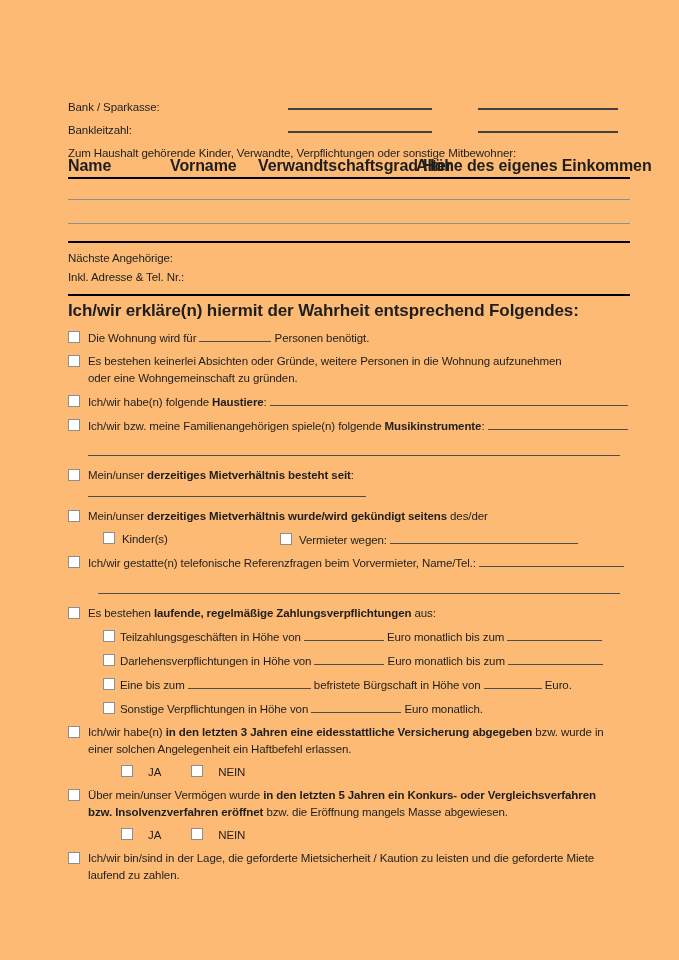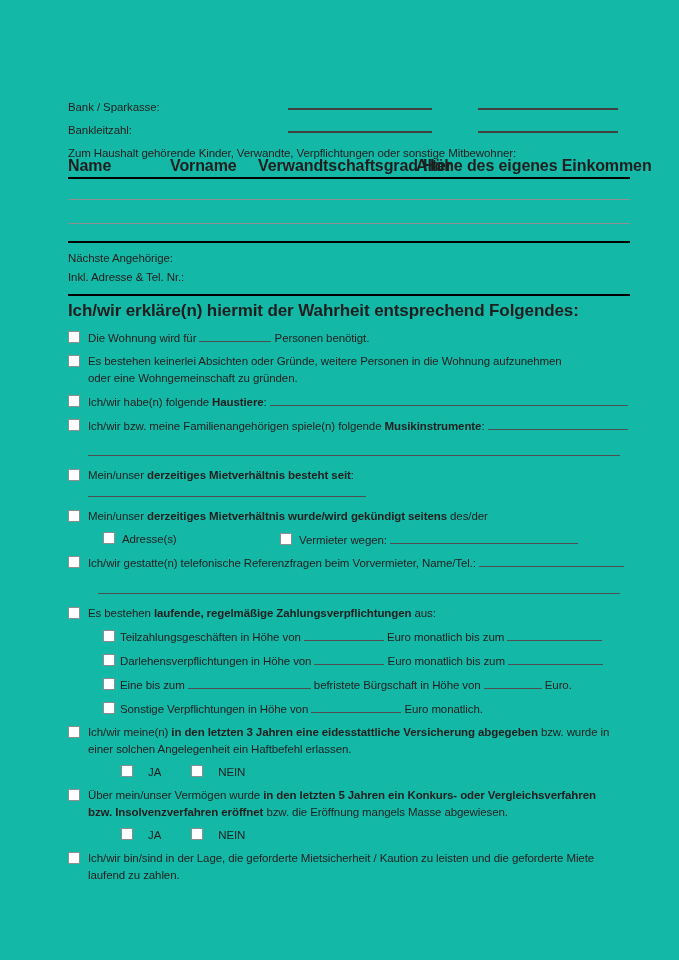--- a/index.html
+++ b/index.html
@@ -1,20 +1,20 @@
 <!DOCTYPE html>
 <html><head>
 <meta charset="utf-8">
 <style>
   html,body{margin:0;padding:0;background:#fff;}
   .page{
     position:relative;
     width:679px;height:960px;
     box-sizing:border-box;
-    background:#14b8a6;
+    background:#fdba74;
     color:#1e1e1e;
     font-family:"Liberation Sans","DejaVu Sans",sans-serif;
     font-size:11.5px;
     letter-spacing:-0.1px;
     padding:90px 49px 0 68px;
     overflow:hidden;
   }
   .b{font-weight:700;}
   
   .bank-row{display:flex;align-items:flex-end;height:23px;}
@@ -106,21 +106,21 @@
         </div>
         <div class="row cont" style="margin-top: 8px; padding-left: 20px;"><span class="blank" style="width: 532px;"></span></div>
         <div class="row item" style="margin-top: 2px;">
           <span class="cb"></span>
           <div><span>Mein/unser </span><span class="b">derzeitiges Mietverhältnis besteht seit</span><span>: </span><span class="blank" style="width: 278px;"></span></div>
         </div>
         <div class="row item">
           <span class="cb"></span>
           <div><span>Mein/unser </span><span class="b">derzeitiges Mietverhältnis wurde/wird gekündigt seitens</span><span> des/der</span></div>
         </div>
-        <div class="row subpair"><span class="grp"><span class="cb"></span><span>Adresse(s)</span></span><span class="grp g2"><span class="cb"></span><span>Vermieter wegen: </span><span class="blank" style="width: 188px;"></span></span></div>
+        <div class="row subpair"><span class="grp"><span class="cb"></span><span>Kinder(s)</span></span><span class="grp g2"><span class="cb"></span><span>Vermieter wegen: </span><span class="blank" style="width: 188px;"></span></span></div>
         <div class="row item">
           <span class="cb"></span>
           <div><span>Ich/wir gestatte(n) telefonische Referenzfragen beim Vorvermieter, Name/Tel.: </span><span class="blank" style="width: 145px;"></span></div>
         </div>
         <div class="row cont" style="margin-top: 9px; padding-left: 30px;"><span class="blank" style="width: 522px;"></span></div>
         <div class="row item" style="margin-top: 3px;">
           <span class="cb"></span>
           <div><span>Es bestehen </span><span class="b">laufende, regelmäßige Zahlungsverpflichtungen</span><span> aus:</span></div>
         </div>
         <div class="row sub">
@@ -134,21 +134,21 @@
         <div class="row sub">
           <span class="cb"></span>
           <div><span>Eine bis zum </span><span class="blank" style="width: 123px;"></span><span> befristete Bürgschaft in Höhe von </span><span class="blank" style="width: 58px;"></span><span> Euro.</span></div>
         </div>
         <div class="row sub">
           <span class="cb"></span>
           <div><span>Sonstige Verpflichtungen in Höhe von </span><span class="blank" style="width: 90px;"></span><span> Euro monatlich.</span></div>
         </div>
         <div class="row item">
           <span class="cb"></span>
-          <div><span>Ich/wir meine(n) </span><span class="b">in den letzten 3 Jahren eine eidesstattliche Versicherung abgegeben</span><span> bzw. wurde in</span><br><span>einer solchen Angelegenheit ein Haftbefehl erlassen.</span></div>
+          <div><span>Ich/wir habe(n) </span><span class="b">in den letzten 3 Jahren eine eidesstattliche Versicherung abgegeben</span><span> bzw. wurde in</span><br><span>einer solchen Angelegenheit ein Haftbefehl erlassen.</span></div>
         </div>
         <div class="row janein"><span class="grp"><span class="cb"></span><span class="opt-label">JA</span></span><span class="grp opt2"><span class="cb"></span><span class="opt-label">NEIN</span></span></div>
         <div class="row item">
           <span class="cb"></span>
           <div><span>Über mein/unser Vermögen wurde </span><span class="b">in den letzten 5 Jahren ein Konkurs- oder Vergleichsverfahren</span><br><span class="b">bzw. Insolvenzverfahren eröffnet</span><span> bzw. die Eröffnung mangels Masse abgewiesen.</span></div>
         </div>
         <div class="row janein"><span class="grp"><span class="cb"></span><span class="opt-label">JA</span></span><span class="grp opt2"><span class="cb"></span><span class="opt-label">NEIN</span></span></div>
         <div class="row item">
           <span class="cb"></span>
           <div><span>Ich/wir bin/sind in der Lage, die geforderte Mietsicherheit / Kaution zu leisten und die geforderte Miete</span><br><span>laufend zu zahlen.</span></div>

